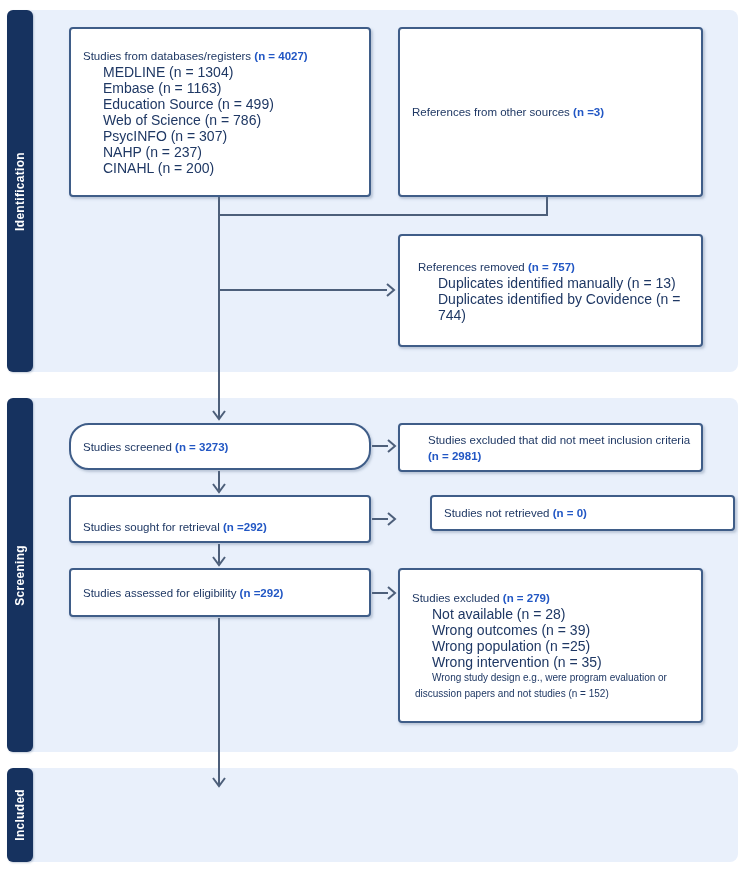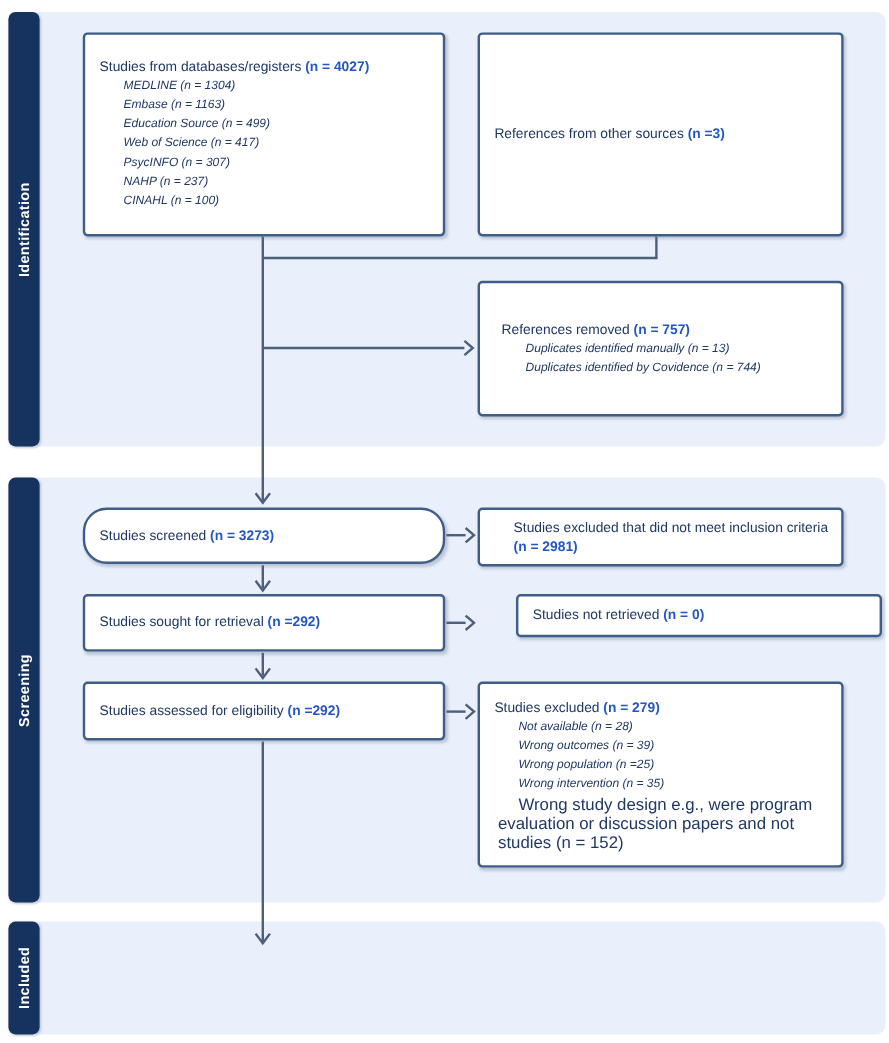--- a/index.html
+++ b/index.html
@@ -21,22 +21,22 @@
   }
   .box{
     position:absolute;background:var(--boxbg,#ffffff);
     border:2px solid var(--border,#3f5d88);border-radius:4px;
     box-shadow:1.5px 2px 2.5px rgba(100,120,150,.35);
     display:flex;flex-direction:column;justify-content:center;
     padding:6px 10px 6px 12px;box-sizing:border-box;
   }
   .main{font-size:11.5px;line-height:16px;}
   .count{font-weight:bold;color:var(--count,#2257c4);}
-  .item{font-size:10px;line-height:16px;padding-left:20px;font-style:italic;}
-  .item-hang{font-size:14px;line-height:16px;padding-left:3px;text-indent:17px;}
+  .item{font-size:14px;line-height:16px;padding-left:20px;}
+  .item-hang{font-size:10px;line-height:16px;padding-left:3px;text-indent:17px;}
   .arrows{position:absolute;left:0;top:0;pointer-events:none;}
 </style>
 </head>
 <body>
 
 <div class="canvas">
 
   <div class="panel" style="left:24px;top:10px;width:714px;height:362px;"></div>
   <div class="panel" style="left:24px;top:398px;width:714px;height:354px;"></div>
   <div class="panel" style="left:24px;top:768px;width:714px;height:94px;"></div>
@@ -80,45 +80,45 @@
   </div>
   <div class="bar" style="left:7px;top:768px;width:26px;height:94px;">
     <span class="bar-label">Included</span>
   </div>
 
   <div class="box" style="left:69px;top:27px;width:302px;height:170px;">
     <div class="main"><span>Studies from databases/registers </span><span class="count">(n = 4027)</span></div>
     <div class="item">MEDLINE (n = 1304)</div>
     <div class="item">Embase (n = 1163)</div>
     <div class="item">Education Source (n = 499)</div>
-    <div class="item">Web of Science (n = 417)</div>
+    <div class="item">Web of Science (n = 786)</div>
     <div class="item">PsycINFO (n = 307)</div>
     <div class="item">NAHP (n = 237)</div>
-    <div class="item">CINAHL (n = 100)</div>
+    <div class="item">CINAHL (n = 200)</div>
   </div>
 
   <div class="box" style="left:398px;top:27px;width:305px;height:170px;">
     <div class="main"><span>References from other sources </span><span class="count">(n =3)</span></div>
   </div>
 
   <div class="box" style="left:398px;top:234px;width:305px;height:113px;padding-left:18px;">
     <div class="main"><span>References removed </span><span class="count">(n = 757)</span></div>
     <div class="item">Duplicates identified manually (n = 13)</div>
     <div class="item">Duplicates identified by Covidence (n = 744)</div>
   </div>
 
   <div class="box" style="left:69px;top:423px;width:302px;height:47px;border-radius:20px;">
     <div class="main"><span>Studies screened </span><span class="count">(n = 3273)</span></div>
   </div>
 
   <div class="box" style="left:398px;top:423px;width:305px;height:49px;padding-left:28px;">
     <div class="main"><span>Studies excluded that did not meet inclusion criteria </span><span class="count">(n = 2981)</span></div>
   </div>
 
-  <div class="box" style="left:69px;top:495px;width:302px;height:48px;">
+  <div class="box" style="left:69px;top:495px;width:302px;height:48px;justify-content:flex-end;">
     <div class="main"><span>Studies sought for retrieval </span><span class="count">(n =292)</span></div>
   </div>
 
   <div class="box" style="left:398px;top:495px;width:305px;height:36px;margin-left:32px;">
     <div class="main"><span>Studies not retrieved </span><span class="count">(n = 0)</span></div>
   </div>
 
   <div class="box" style="left:69px;top:568px;width:302px;height:49px;">
     <div class="main"><span>Studies assessed for eligibility </span><span class="count">(n =292)</span></div>
   </div>

